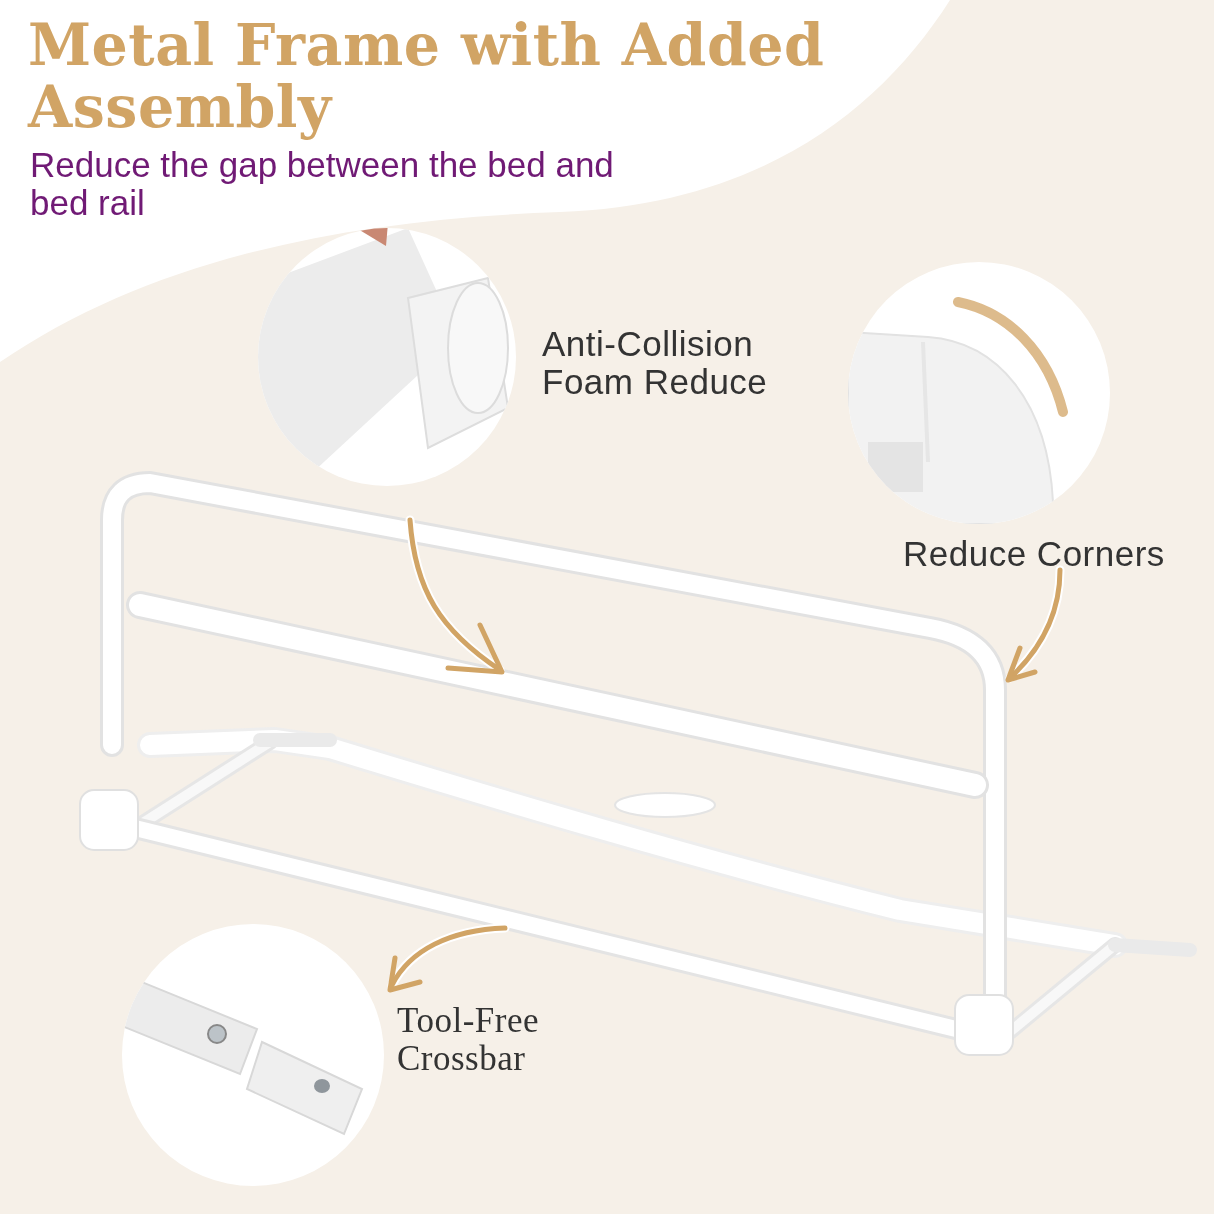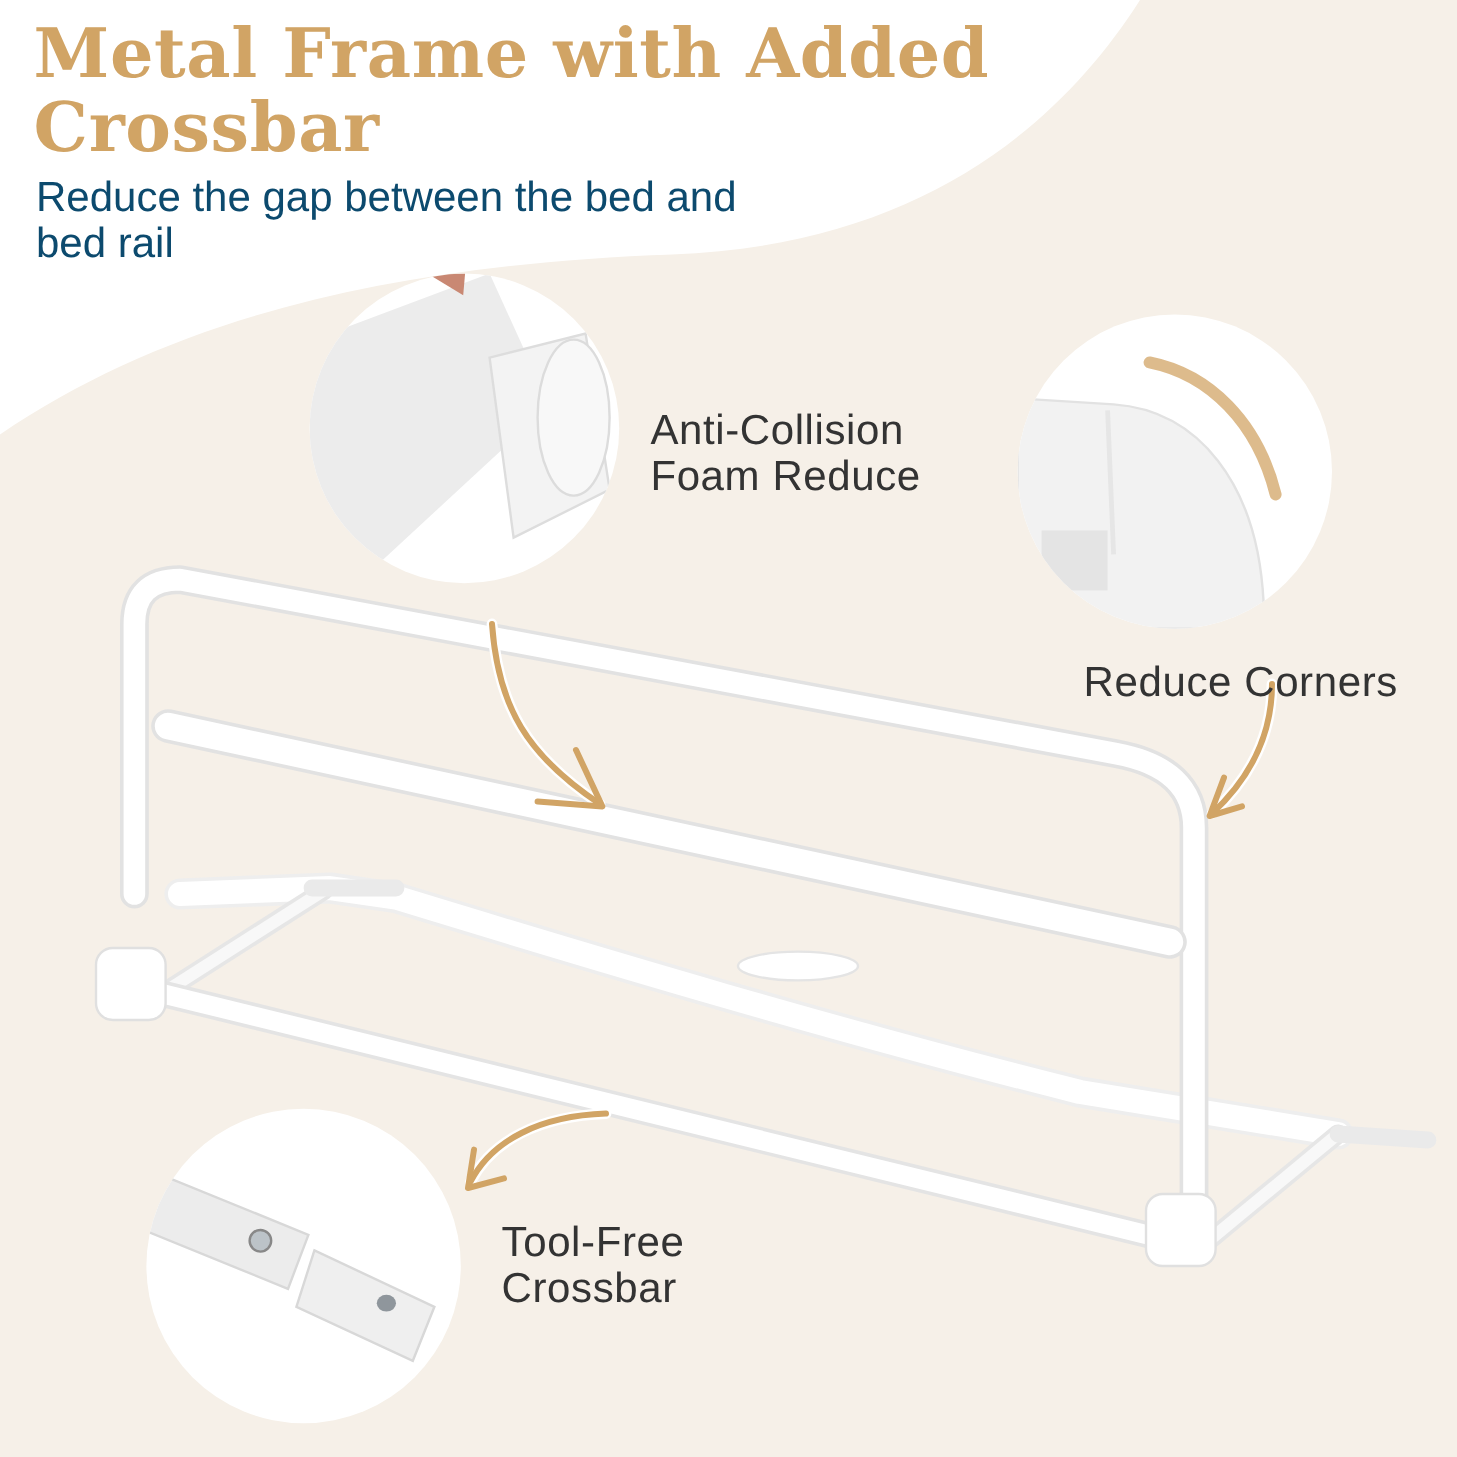--- a/index.html
+++ b/index.html
@@ -6,48 +6,48 @@
   body { width: 1214px; height: 1214px; position: relative; overflow: hidden; background: #f6f0e8; }
   .bg-svg { position: absolute; left: 0; top: 0; width: 1214px; height: 1214px; }
   .headline {
     position: absolute; left: 28px; top: 14px; margin: 0;
     font-family: "DejaVu Serif", "Liberation Serif", serif;
     font-weight: bold; color: #d1a465; font-size: 57px; line-height: 62px;
     letter-spacing: 0.5px; width: 880px;
   }
   .subhead {
     position: absolute; left: 30px; top: 146px; margin: 0;
-    font-family: "Liberation Sans", sans-serif; color: #0c4a6e;
+    font-family: "Liberation Sans", sans-serif; color: #701a75;
     font-size: 35px; line-height: 38px; width: 640px;
   }
   .label {
     position: absolute; font-family: "Liberation Sans", sans-serif;
-    color: #333333; font-size: 35px; line-height: 38px; letter-spacing: 0.5px; margin-top: 15px;
+    color: #333333; font-size: 35px; line-height: 38px; letter-spacing: 0.5px;
   }
   .label-foam { left: 542px; top: 325px; }
   .label-round { left: 903px; top: 535px; }
-  .label-tool { left: 418px; top: 1002px; }
+  .label-tool { left: 397px; top: 1002px; font-family: Liberation Serif, serif; }
   .circle {
     position: absolute; border-radius: 50%; background: #ffffff; overflow: hidden;
   }
   .circle-foam { left: 258px; top: 228px; width: 258px; height: 258px; }
   .circle-round { left: 848px; top: 262px; width: 262px; height: 262px; }
   .circle-tool { left: 122px; top: 924px; width: 262px; height: 262px; }
   .circle svg { width: 100%; height: 100%; display: block; }
   .frame-svg { position: absolute; left: 0; top: 0; width: 1214px; height: 1214px; }
 </style>
 </head>
 <body>
 
 <svg class="bg-svg" viewBox="0 0 1214 1214">
   <path d="M0,0 L950,0 C880,110 760,205 560,212 C340,220 150,260 0,362 Z" fill="#ffffff"></path>
   <path d="M900,270 C940,262 1000,262 1040,272" fill="none" stroke="#ffffff" stroke-width="0"></path>
 </svg>
 
-<h1 class="headline">Metal Frame with Added Crossbar</h1>
+<h1 class="headline">Metal Frame with Added Assembly</h1>
 <p class="subhead">Reduce the gap between the bed and bed rail</p>
 
 <svg class="frame-svg" viewBox="0 0 1214 1214">
   <g fill="none" stroke-linecap="round" stroke-linejoin="round">
 
     <path d="M150,745 L275,740 L330,748 C500,800 700,860 900,910 L1115,945" stroke="#eeeeee" stroke-width="26"></path>
     <path d="M150,745 L275,740 L330,748 C500,800 700,860 900,910 L1115,945" stroke="#ffffff" stroke-width="20"></path>
 
     <path d="M270,742 L135,828" stroke="#e6e6e6" stroke-width="16"></path>
     <path d="M270,742 L135,828" stroke="#f8f8f8" stroke-width="10"></path>

